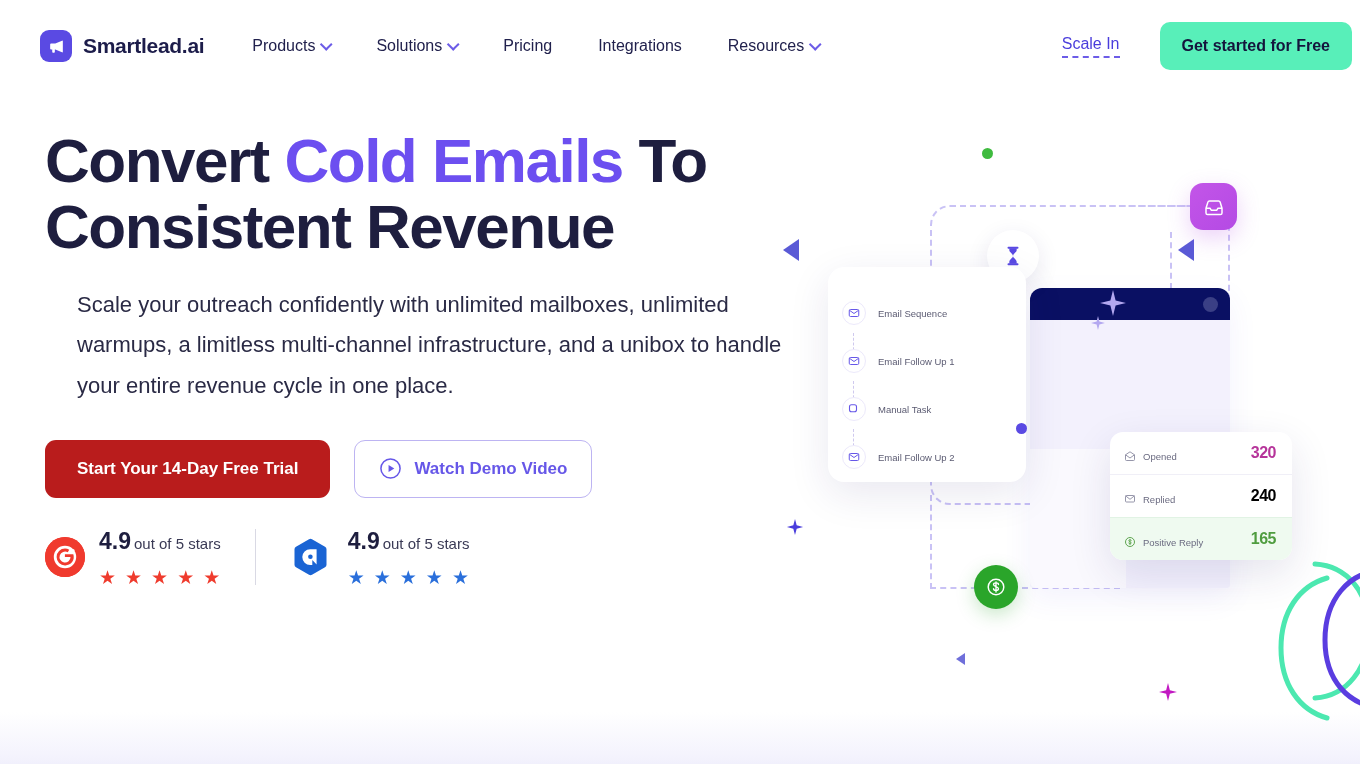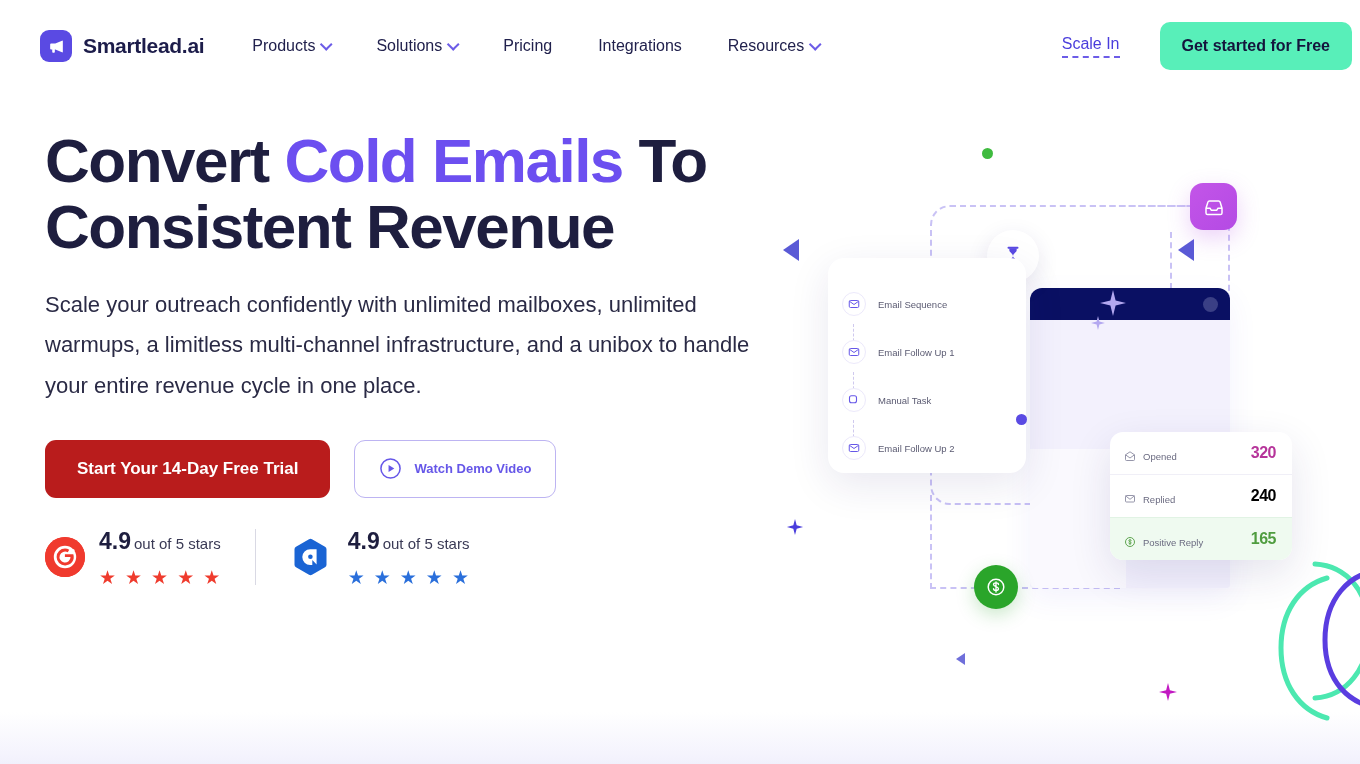--- a/index.html
+++ b/index.html
@@ -30,26 +30,26 @@
   .nav-right { margin-left:auto; display:flex; align-items:center; gap:40px; }
   .signin { font-size:16px; color:#4a3ddc; cursor:pointer; position:relative; padding-bottom:5px; }
   .signin::after { content:""; position:absolute; left:0; right:0; bottom:0; border-bottom:2px dashed #6c5ce7; }
   .cta-green { background:#58efb9; color:#14143c; font-size:16px; font-weight:700; border:none; border-radius:10px;
                padding:0 22px; height:48px; cursor:pointer; font-family:inherit; white-space:nowrap; }
 
   
   .hero-left { position:absolute; left:45px; top:128px; width:760px; z-index:20; }
   h1.headline { font-size:62px; line-height:1.06; font-weight:800; color:#1e1e3f; letter-spacing:-1.5px; }
   h1.headline .accent { color:#6c4ff0; }
-  .subhead { margin-top:26px; font-size:22px; line-height:1.82; color:#2a2a45; max-width:730px; font-weight:400; }
+  .subhead { margin-top:26px; font-size:22px; line-height:1.82; color:#2a2a45; max-width:730px; font-weight:400;margin-left:32px; }
 
   .hero-btns { margin-top:34px; display:flex; align-items:center; gap:24px; }
   .btn-primary { background:#b91c1c; color:#fff; font-size:17px; font-weight:700; border:none; border-radius:11px;
                  height:58px; padding:0 32px; cursor:pointer; font-family:inherit; }
-  .btn-ghost { background:#fff; color:#6657e8; font-size:13px; font-weight:700; border:1.5px solid #bdb4f2; border-radius:11px;
+  .btn-ghost { background:#fff; color:#6657e8; font-size:17px; font-weight:700; border:1.5px solid #bdb4f2; border-radius:11px;
                height:58px; padding:0 24px; cursor:pointer; font-family:inherit; display:flex; align-items:center; gap:12px; }
 
   
   .ratings { margin-top:30px; display:flex; align-items:center; }
   .rating { display:flex; align-items:center; gap:14px; }
   .rating-txt { display:flex; flex-direction:column; gap:13px; }
   .rating-line1 { font-size:15px; color:#3a3a55; }
   .rating-line1 b { font-size:23px; font-weight:700; color:#1e1e3f; margin-right:3px; }
   .stars { display:flex; gap:9px; font-size:19px; line-height:1; }
   .divider-v { width:1px; height:56px; background:#d9d9e4; margin:0 34px; }
@@ -61,21 +61,21 @@
   .ab { position:absolute; }
 
   .dash-panel { left:170px; top:105px; width:300px; height:300px; border:2px dashed #c9c2f5; border-radius:20px; }
   .screen { left:270px; top:188px; width:200px; height:300px; background:#f4f3fc; border-radius:12px 12px 4px 4px;
             box-shadow:0 10px 30px rgba(90,74,227,.07); }
   .screen-bar { position:absolute; left:0; top:0; width:100%; height:32px; background:#0a1063; border-radius:12px 12px 0 0; }
   .screen-dot { position:absolute; right:12px; top:9px; width:15px; height:15px; border-radius:50%; background:#3a3f85; }
   .screen-body { position:absolute; left:0; top:32px; right:0; bottom:0; background:#f3f1fd; border-radius:0 0 4px 4px; }
   .screen-col { position:absolute; left:0; bottom:0; width:48%; height:52%; background:#faf9fe; border-radius:0 0 0 6px; }
 
-  .seq-card { left:68px; top:158px; width:198px; height:215px; background:#fff; border-radius:16px;
+  .seq-card { left:68px; top:167px; width:198px; height:215px; background:#fff; border-radius:16px;
               box-shadow:0 12px 40px rgba(40,30,110,.10); padding:22px 0 0 0; }
   .seq-row { display:flex; align-items:center; gap:12px; height:48px; padding-left:14px; position:relative; }
   .seq-ico { width:24px; height:24px; border-radius:50%; border:1px solid #ece9fb; background:#fff; display:flex; align-items:center; justify-content:center; flex:0 0 auto; }
   .seq-label { font-size:9.5px; color:#5b5b72; white-space:nowrap; }
   .seq-line { position:absolute; left:25px; top:44px; width:1px; height:22px; border-left:1px dashed #cfc9ee; }
   .manual-dot { position:absolute; right:-1px; bottom:-1px; width:11px; height:11px; border-radius:50%; background:#5a4ae3; }
 
   .hourglass { left:227px; top:130px; width:52px; height:52px; border-radius:50%; background:#fff;
                box-shadow:0 6px 22px rgba(40,30,110,.10); display:flex; align-items:center; justify-content:center; }
 

